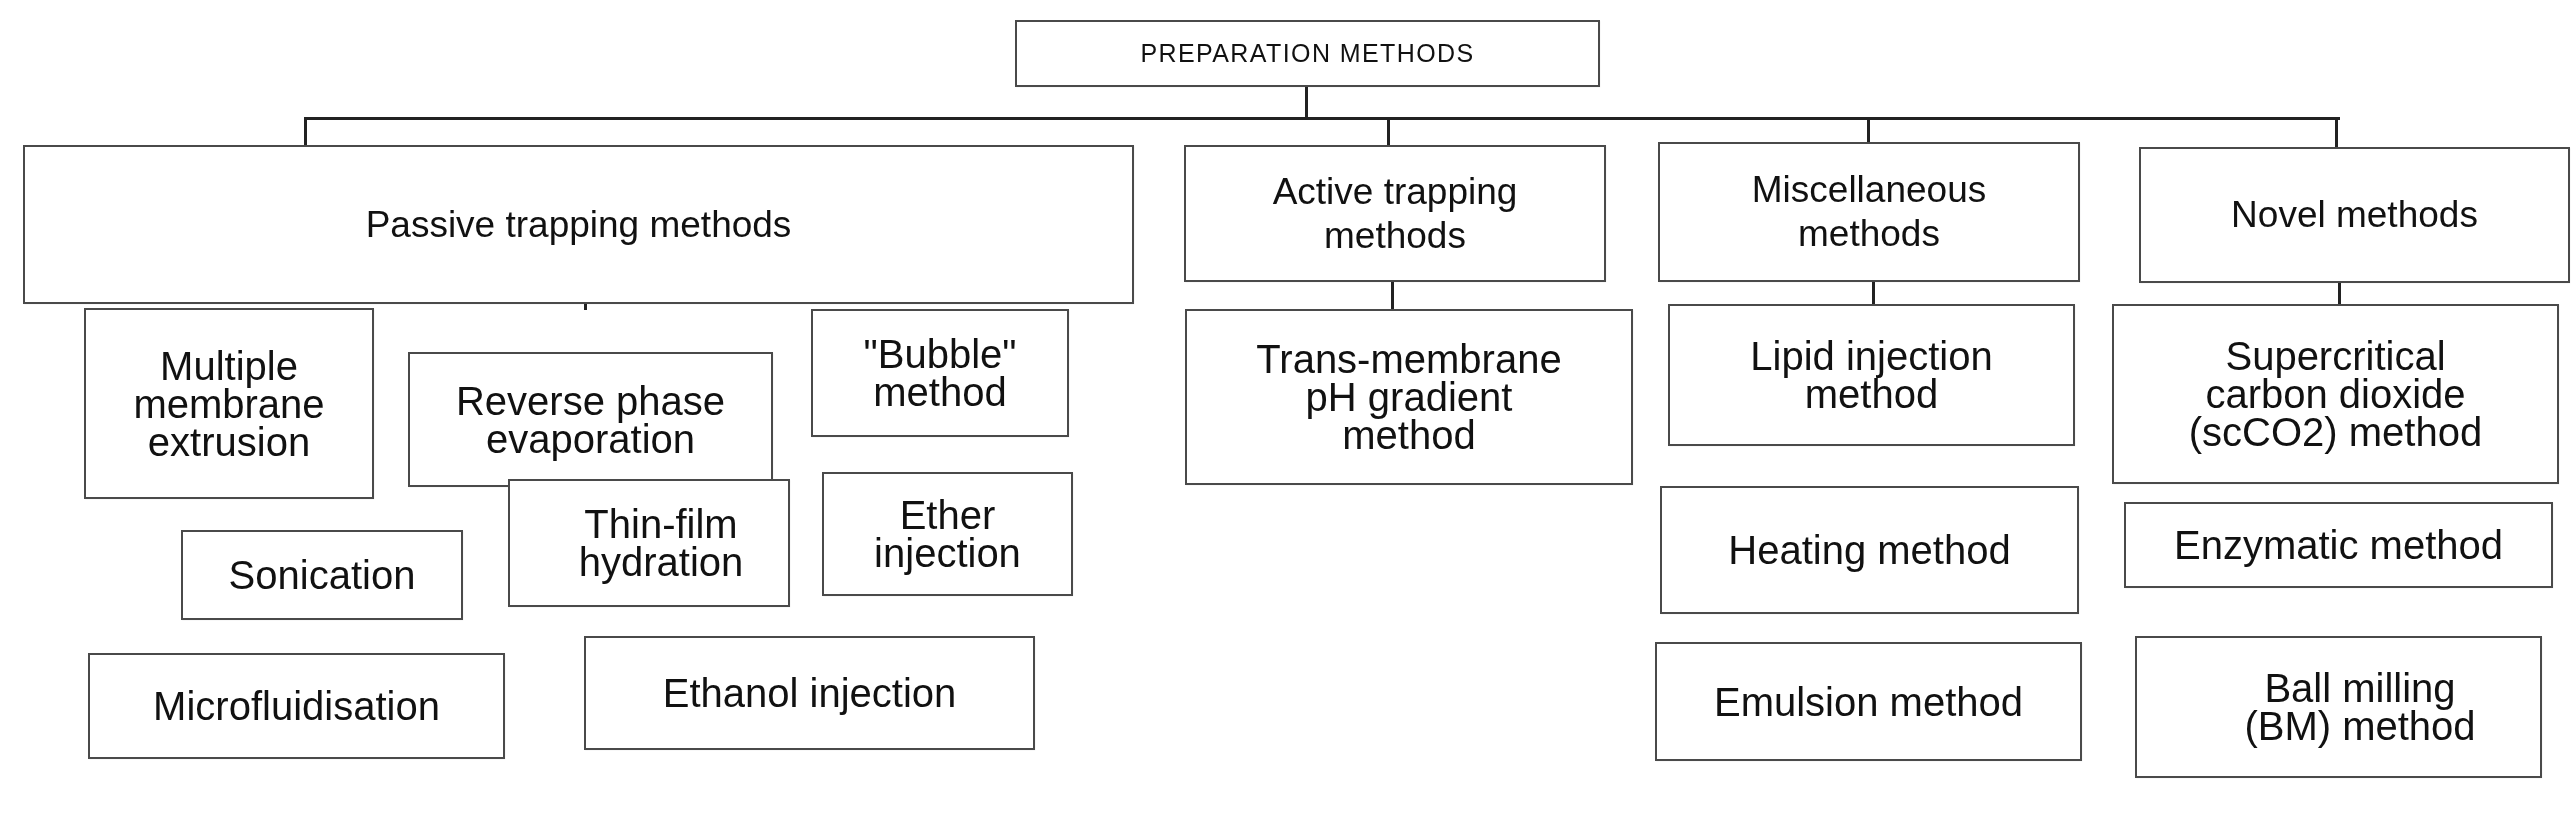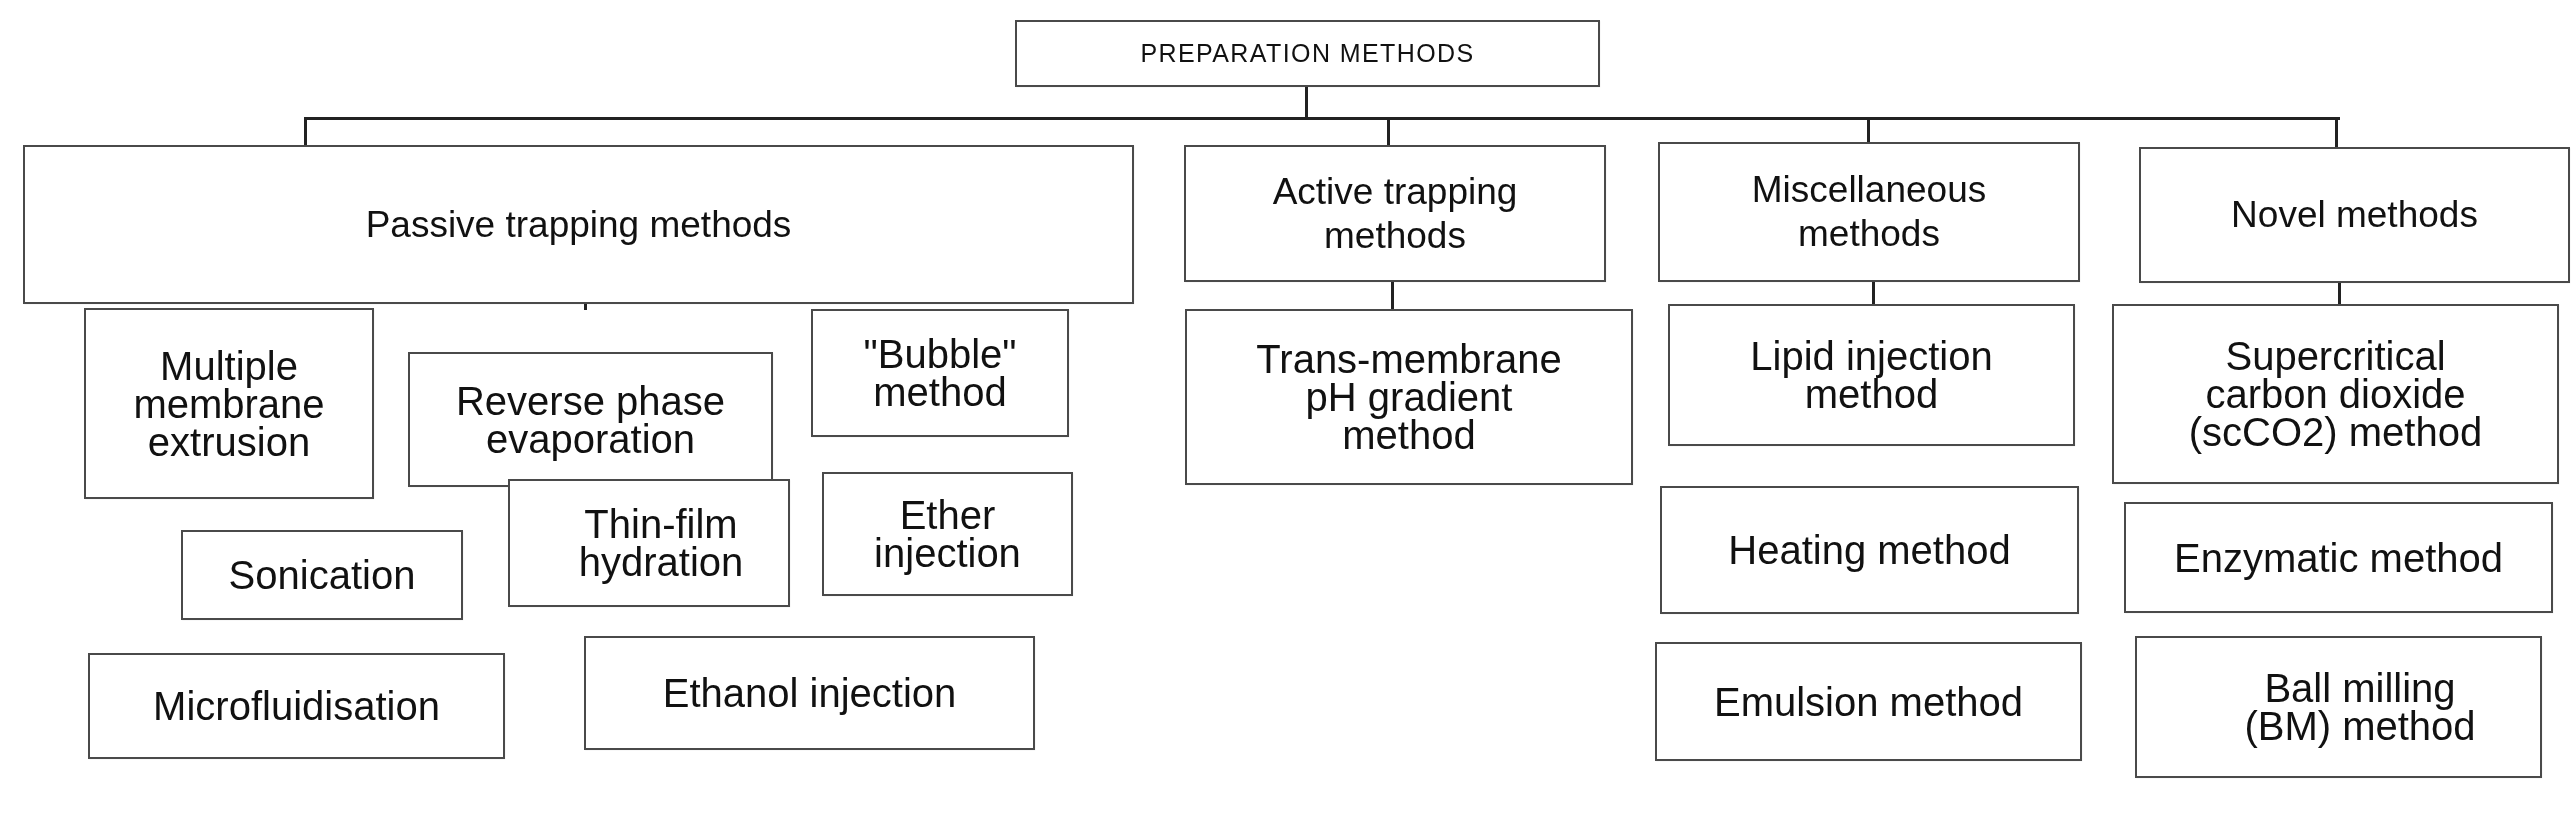--- a/index.html
+++ b/index.html
@@ -63,21 +63,21 @@
   .b-microfluid   { left: 88px;  top: 653px; width: 417px;  height: 106px; }
   .b-ethanol      { left: 584px;  top: 636px; width: 451px;  height: 114px; }
 
   .b-trans        { left: 1145px; top: 309px; width: 448px;  height: 176px; margin-left: 40px; }
 
   .b-lipid        { left: 1668px; top: 304px; width: 407px;  height: 142px; }
   .b-heating      { left: 1660px; top: 486px; width: 419px;  height: 128px; }
   .b-emulsion     { left: 1655px; top: 642px; width: 427px;  height: 119px; }
 
   .b-supercrit    { left: 2112px; top: 304px; width: 447px;  height: 180px; }
-  .b-enzymatic    { left: 2124px; top: 502px; width: 429px;  height: 111px; }
+  .b-enzymatic    { left: 2124px; top: 502px; width: 429px;  height: 86px; }
   .b-ballmill     { left: 2135px; top: 636px; width: 407px;  height: 142px; padding-left: 43px; }
 
   .l-trunk        { left: 1305px; top: 86px; width: 2.8px;    height: 33px; }
   .l-main         { left: 304px;  top: 117px; width: 2036px; height: 2.8px; }
   .l-drop-passive { left: 304px;  top: 117px; width: 2.8px;    height: 30px; }
   .l-drop-active  { left: 1387px; top: 117px; width: 2.8px;    height: 30px; }
   .l-drop-misc    { left: 1867px; top: 117px; width: 2.8px;    height: 27px; }
   .l-drop-novel   { left: 2335px; top: 117px; width: 2.8px;    height: 31px; }
   .l-child-passive{ left: 584px;  top: 279px; width: 2.8px;    height: 30.5px; }
   .l-child-active { left: 1391px; top: 281px; width: 2.8px;    height: 29px; }

